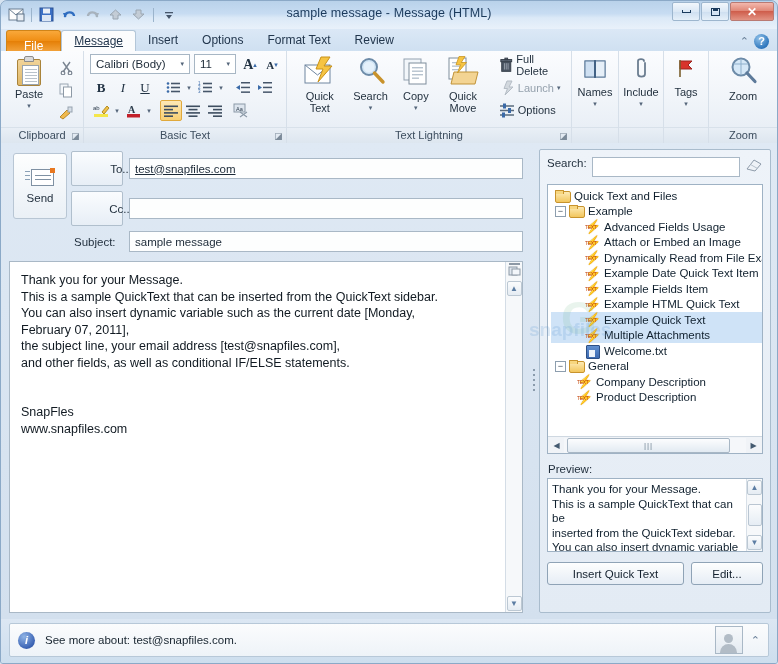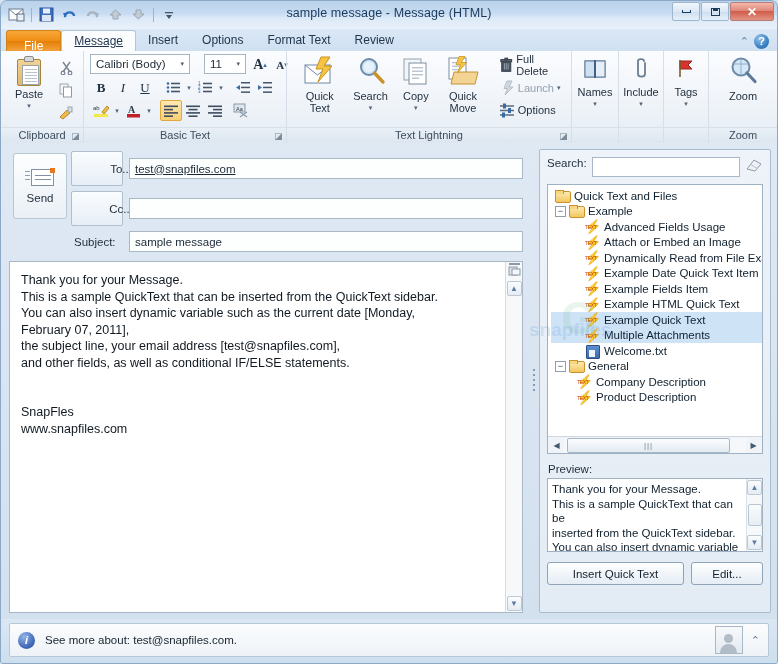--- a/index.html
+++ b/index.html
@@ -493,21 +493,21 @@
       </div>
     </div>
 
     <div class="rgroup" style="width:203px">
       <div class="rgroup-body" style="flex-direction:column;padding-left:6px">
         <div class="tb-row">
           <div class="combo" style="width:100px">
             <span>Calibri (Body)</span>
             <span class="caret">▾</span>
           </div>
-          <div class="combo" style="width:42px;margin-left:14px">
+          <div class="combo" style="width:42px;margin-left:4px">
             <span>11</span>
             <span class="caret">▾</span>
           </div>
           <div class="tb-ico" style="margin-left:3px">
             <span style="font-family:'Liberation Serif',serif;font-size:14px;font-weight:bold">A</span>
               <span style="font-size:7px;color:#3a6aa8">▴</span>
           </div>
           <div class="tb-ico">
             <span style="font-family:'Liberation Serif',serif;font-size:11px;font-weight:bold">A</span>
               <span style="font-size:7px;color:#3a6aa8">▾</span>

